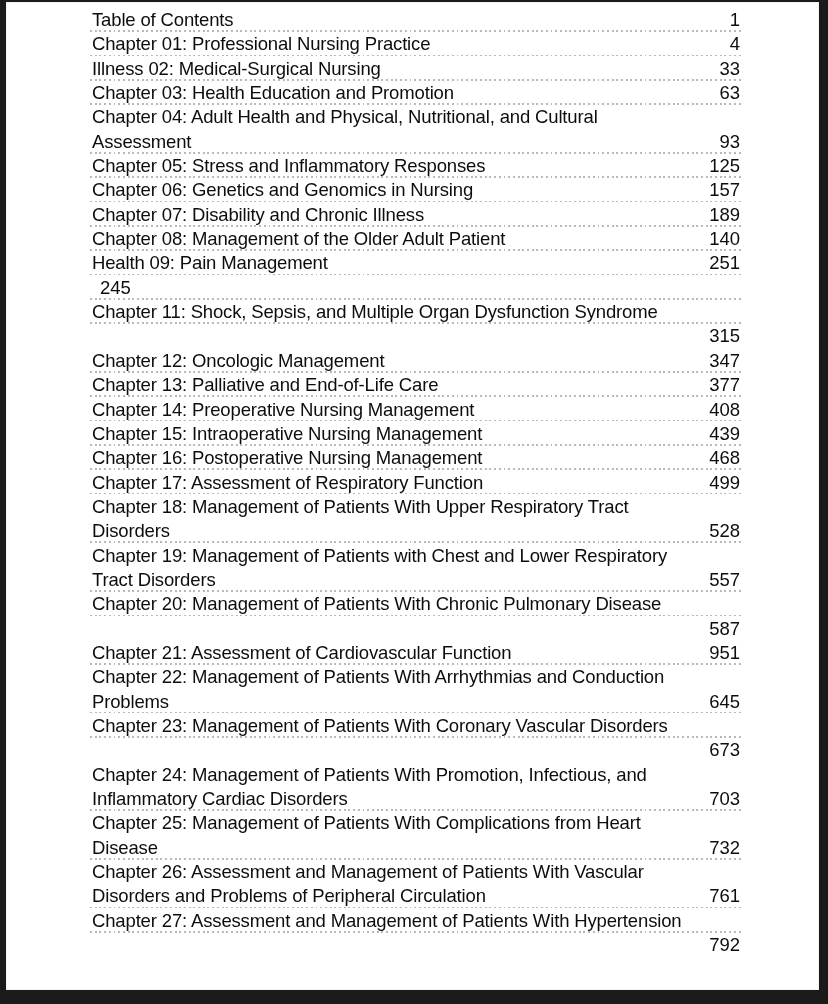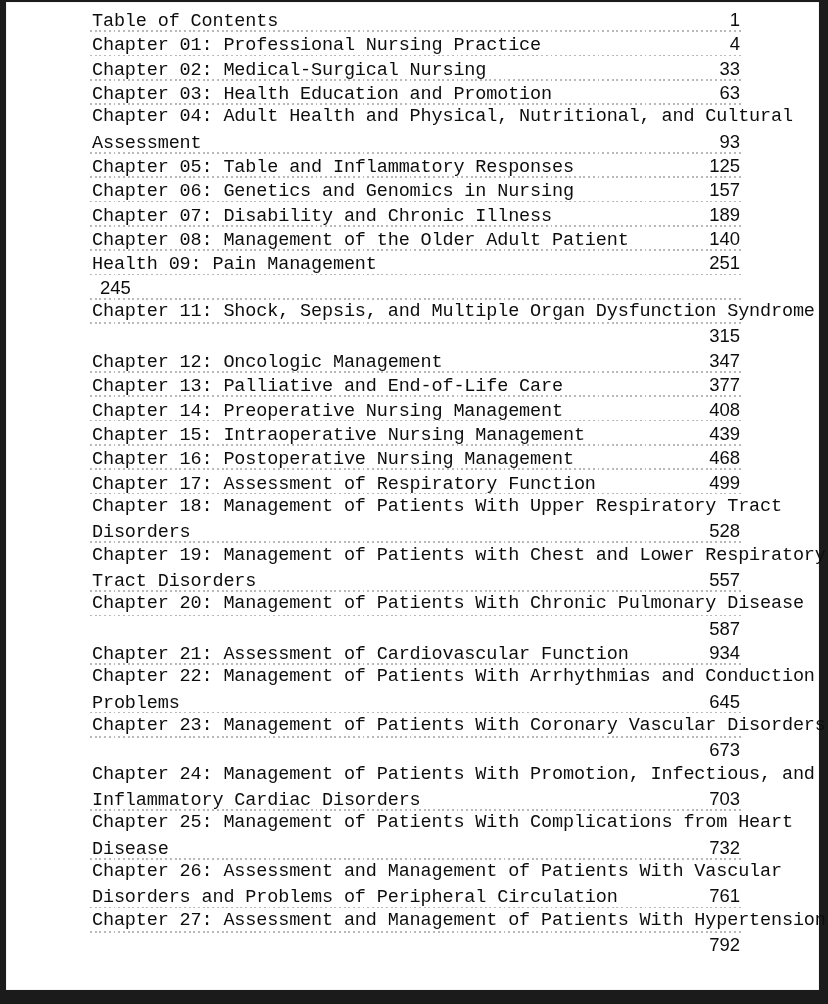--- a/index.html
+++ b/index.html
@@ -36,21 +36,20 @@
     line-height: 24.35px;
     display: flex;
     justify-content: space-between;
     align-items: baseline;
     white-space: nowrap;
     font-size: 18.5px;
     color: #0d0d0d;
   }
   .toc-title {
     letter-spacing: -0.15px;
-    font-family: Liberation Mono, monospace;
   }
   .toc-page {
     text-align: right;
     padding-left: 8px;
   }
   .toc-line.dots::after {
     content: "";
     position: absolute;
     left: -2px;
     right: -3px;
@@ -69,37 +68,37 @@
     <div class="toc" id="toc">
         <div class="toc-line dots">
     <span class="toc-title">Table of Contents</span>
     <span class="toc-page">1</span>
   </div>
         <div class="toc-line dots">
     <span class="toc-title">Chapter 01: Professional Nursing Practice</span>
     <span class="toc-page">4</span>
   </div>
         <div class="toc-line dots">
-    <span class="toc-title">Chapter 02: Medical-Surgical Nursing</span>
+    <span class="toc-title">Illness 02: Medical-Surgical Nursing</span>
     <span class="toc-page">33</span>
   </div>
         <div class="toc-line dots">
     <span class="toc-title">Chapter 03: Health Education and Promotion</span>
     <span class="toc-page">63</span>
   </div>
         <div class="toc-line">
     <span class="toc-title">Chapter 04: Adult Health and Physical, Nutritional, and Cultural</span>
     <span class="toc-page"></span>
   </div>
         <div class="toc-line dots">
     <span class="toc-title">Assessment</span>
     <span class="toc-page">93</span>
   </div>
         <div class="toc-line dots">
-    <span class="toc-title">Chapter 05: Table and Inflammatory Responses</span>
+    <span class="toc-title">Chapter 05: Stress and Inflammatory Responses</span>
     <span class="toc-page">125</span>
   </div>
         <div class="toc-line dots">
     <span class="toc-title">Chapter 06: Genetics and Genomics in Nursing</span>
     <span class="toc-page">157</span>
   </div>
         <div class="toc-line dots">
     <span class="toc-title">Chapter 07: Disability and Chronic Illness</span>
     <span class="toc-page">189</span>
   </div>
@@ -165,21 +164,21 @@
         <div class="toc-line dots">
     <span class="toc-title">Chapter 20: Management of Patients With Chronic Pulmonary Disease</span>
     <span class="toc-page"></span>
   </div>
         <div class="toc-line">
     <span class="toc-title"></span>
     <span class="toc-page">587</span>
   </div>
         <div class="toc-line dots">
     <span class="toc-title">Chapter 21: Assessment of Cardiovascular Function</span>
-    <span class="toc-page">934</span>
+    <span class="toc-page">951</span>
   </div>
         <div class="toc-line">
     <span class="toc-title">Chapter 22: Management of Patients With Arrhythmias and Conduction</span>
     <span class="toc-page"></span>
   </div>
         <div class="toc-line dots">
     <span class="toc-title">Problems</span>
     <span class="toc-page">645</span>
   </div>
         <div class="toc-line dots">

